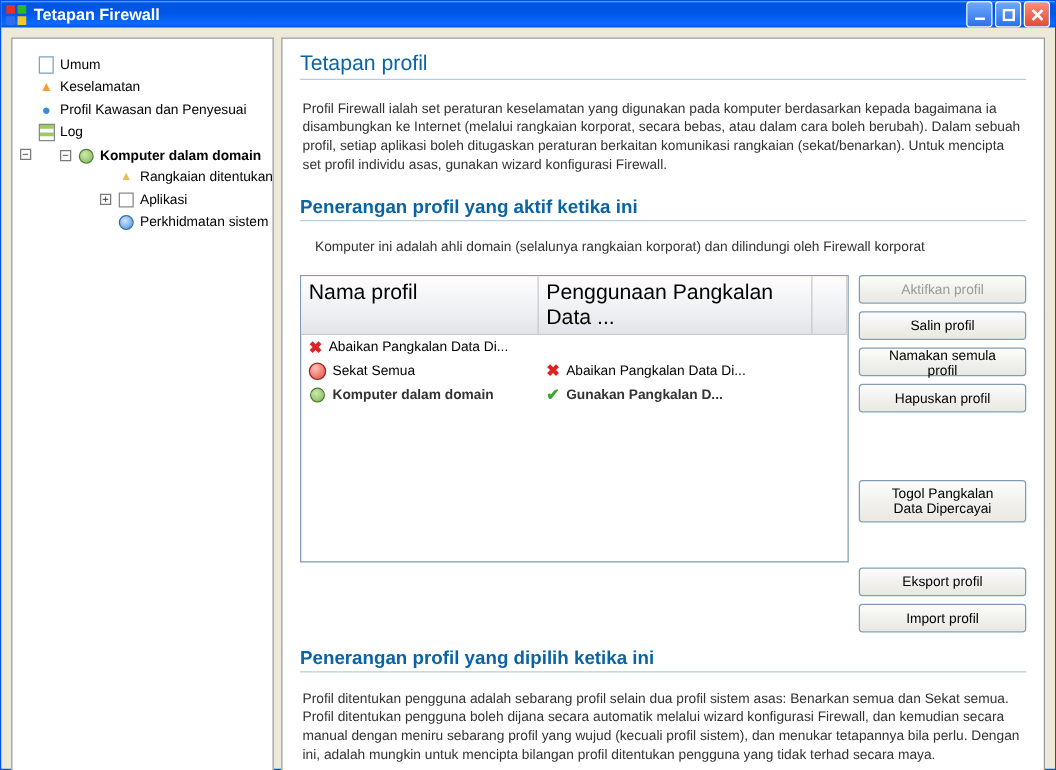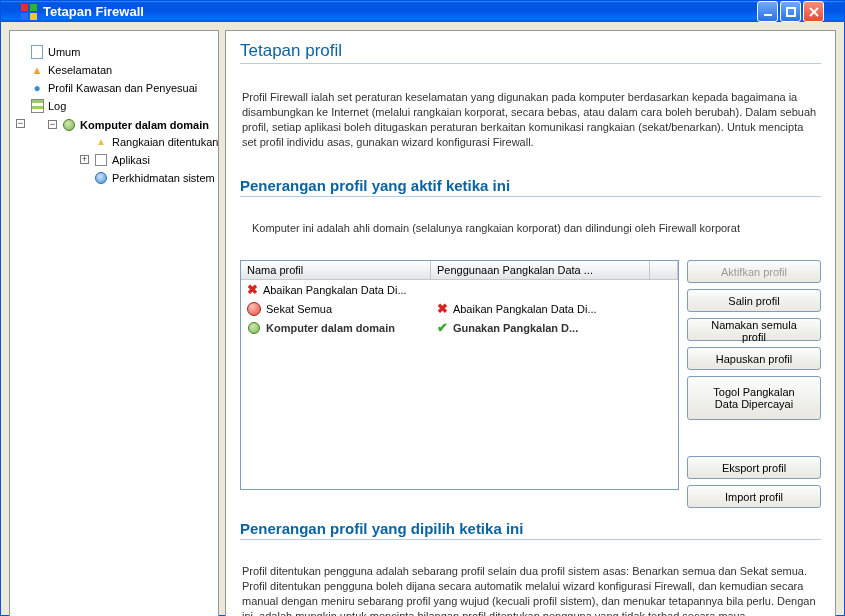--- a/index.html
+++ b/index.html
@@ -16,21 +16,21 @@
     background: #ece9d8;
     display: flex;
     flex-direction: column;
     position: relative;
   }
   .titlebar {
     height: 28px;
     background: linear-gradient(to bottom, #3a95ff 0%, #0055e5 8%, #0055e5 45%, #0a6bff 85%, #0055e5 100%);
     display: flex;
     align-items: center;
-    padding: 0 20px;
+    padding: 0 4px;
     color: #fff;
     font-weight: bold;
     font-size: 13px;
   }
   .titlebar .app-icon {
     width: 16px; height: 16px;
     margin-right: 6px;
     position: relative;
   }
   .titlebar .app-icon::before {
@@ -113,38 +113,38 @@
   }
   .hr-under { border-bottom: 1px solid #b8cde2; margin-bottom:8px; }
   .subheading {
     color:#0a64a4;
     font-weight:bold;
     font-size:15px;
     border-bottom:1px solid #b8cde2;
     padding-bottom:2px;
     margin: 10px 0 6px 0;
   }
-  .desc { color:#333; line-height:1.35; margin: 18px 2px; }
+  .desc { color:#333; line-height:1.35; margin: 8px 2px; }
   .indent { padding-left: 10px; }
 
   .mid-row { display:flex; gap:8px; margin-top:6px; flex:0 0 auto; }
   .list-wrap {
     flex:1;
     border:1px solid #7f9db9;
     background:#fff;
     height: 230px;
     display:flex;
     flex-direction:column;
     overflow:hidden;
   }
   .list-header {
     display:flex;
     background:linear-gradient(#fefefe,#eef0f2 60%,#e2e5e9);
     border-bottom:1px solid #c5c8cc;
-    font-size:11px;
+    font-size:17px;
   }
   .list-header .col {
     padding:3px 6px;
     border-right:1px solid #c5c8cc;
     cursor:default;
   }
   .col-a { width: 190px; }
   .col-b { flex:1; }
   .col-c { width: 28px; }
   .list-body { flex:1; overflow:auto; }
@@ -169,21 +169,21 @@
     height:23px;
     border:1px solid #7f9db9;
     border-radius:3px;
     background:linear-gradient(#fdfdfd,#f2f2ef 45%,#e9e8e1);
     font-family:inherit;
     font-size:11px;
     padding:0 20px;
     cursor:pointer;
     color:#000;
   }
-  .xpbtn.tall { height:44px; line-height:1.15; }
+  .xpbtn.tall { height:34px; line-height:1.15;margin-top:48px; }
   .xpbtn:disabled, .xpbtn.disabled { color:#9a9a9a; }
   .btn-col .gap { height: 24px; }
 
   .bottom-bar {
     display:flex;
     align-items:center;
     gap:6px;
     padding-top:2px;
   }
   .bottom-bar .spacer { flex:1; }

